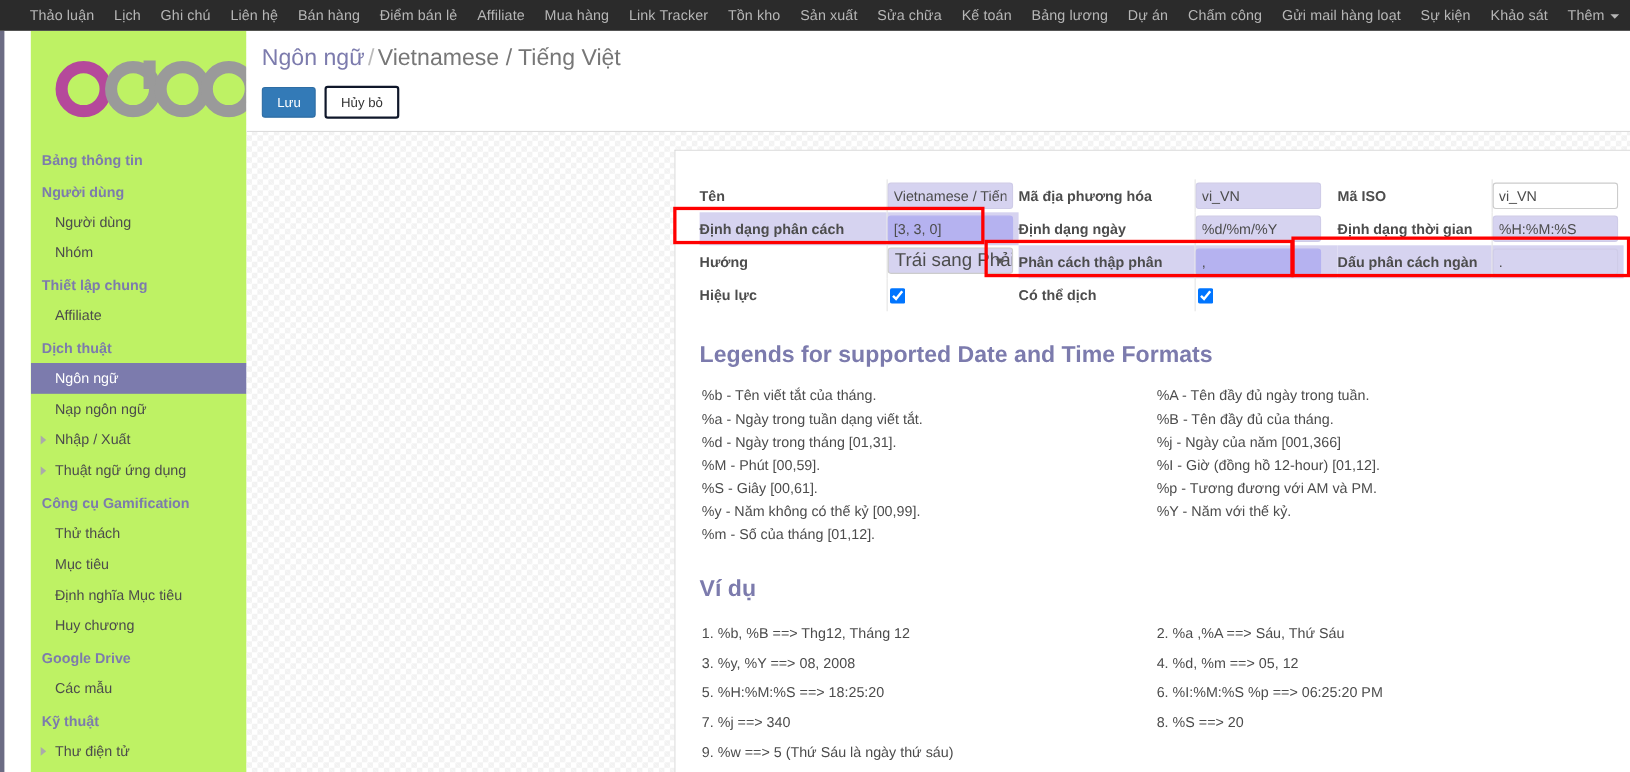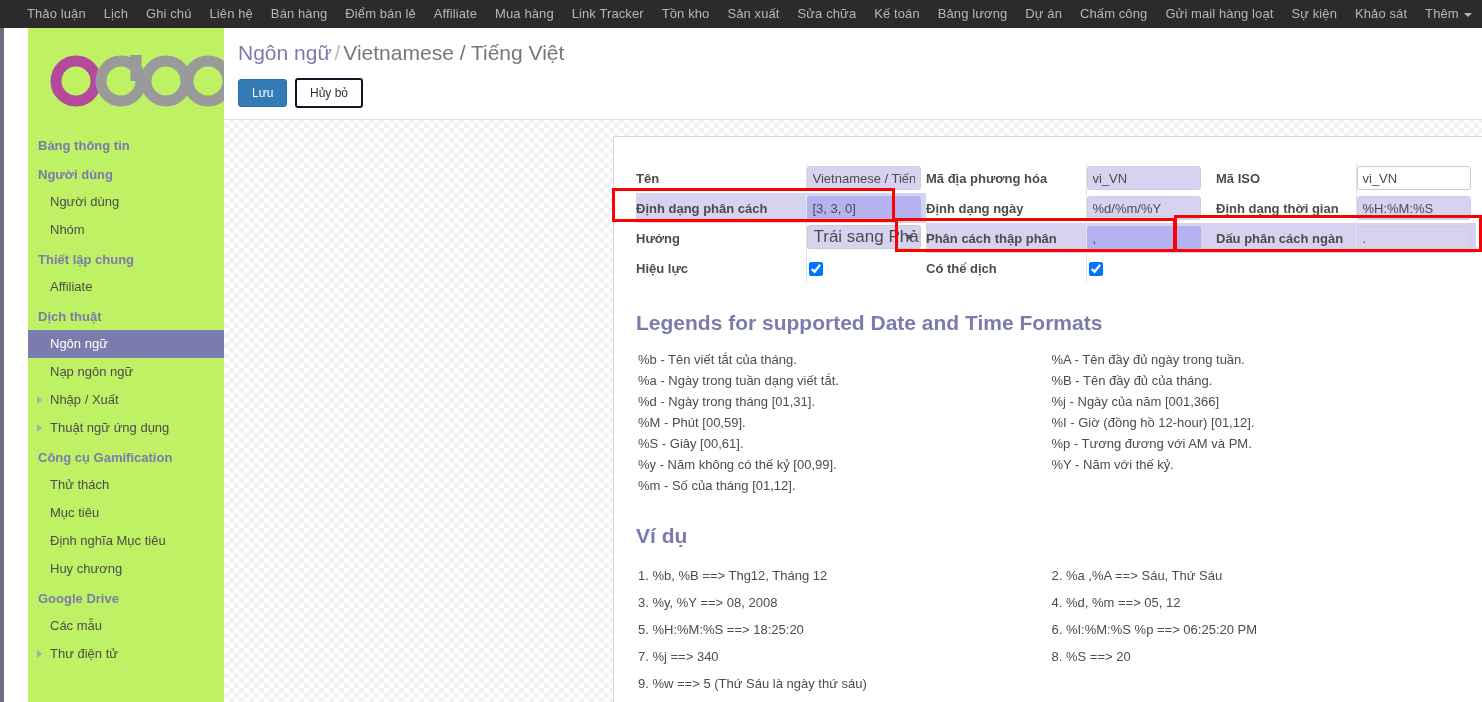--- a/index.html
+++ b/index.html
@@ -336,20 +336,21 @@
       <div class="nav-item"><span>Nạp ngôn ngữ</span></div>
       <div class="nav-item has-arrow"><span class="nav-arrow"></span><span>Nhập / Xuất</span></div>
       <div class="nav-item has-arrow"><span class="nav-arrow"></span><span>Thuật ngữ ứng dụng</span></div>
       <div class="nav-section"><span>Công cụ Gamification</span></div>
       <div class="nav-item"><span>Thử thách</span></div>
       <div class="nav-item"><span>Mục tiêu</span></div>
       <div class="nav-item"><span>Định nghĩa Mục tiêu</span></div>
       <div class="nav-item"><span>Huy chương</span></div>
       <div class="nav-section"><span>Google Drive</span></div>
       <div class="nav-item"><span>Các mẫu</span></div>
+      <div class="nav-section"><span>Kỹ thuật</span></div>
       <div class="nav-item has-arrow"><span class="nav-arrow"></span><span>Thư điện tử</span></div>
       <div class="nav-item has-arrow"></div>
     </div>
   <div id="sb-track">
     <div id="sb-up"></div>
     <div id="sb-thumb"></div>
   </div>
 </div>
 
 <div id="content">

